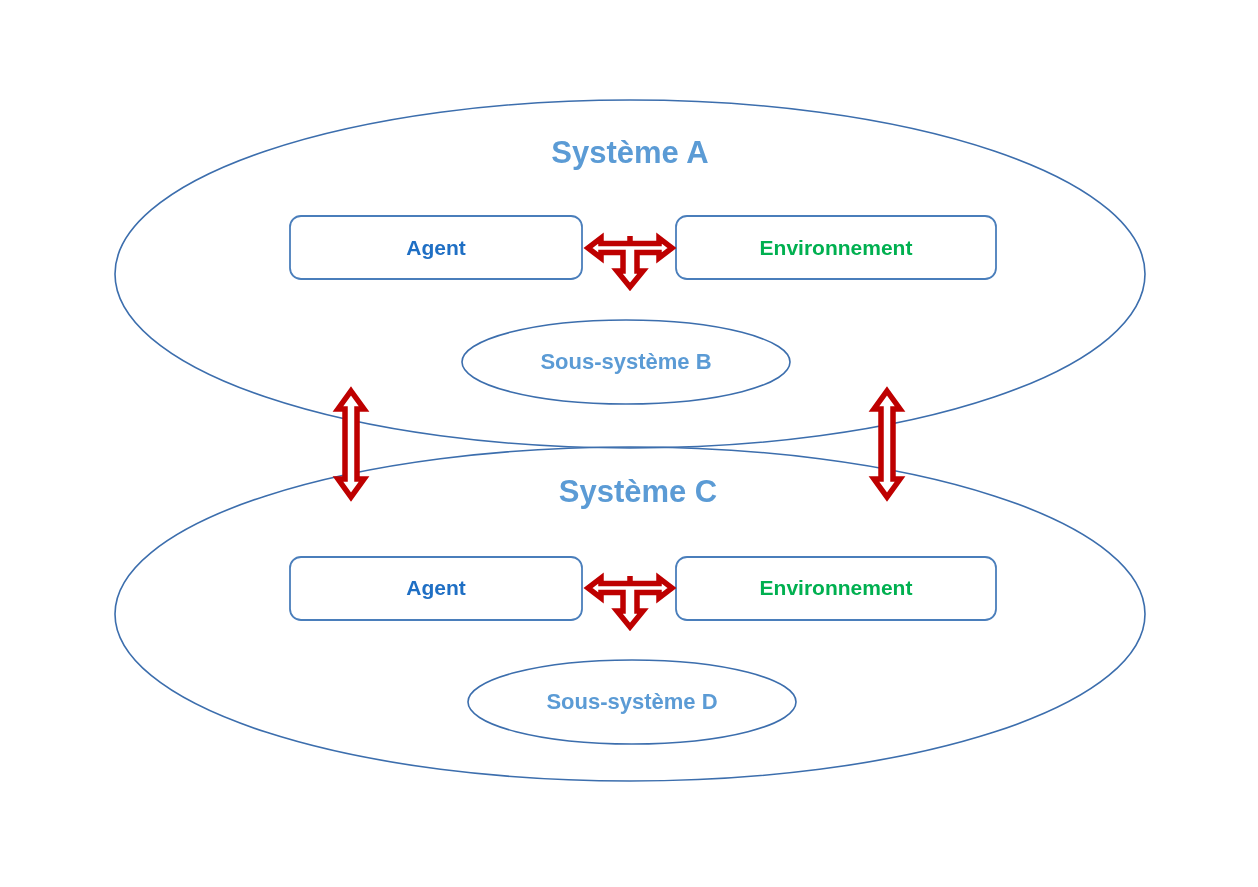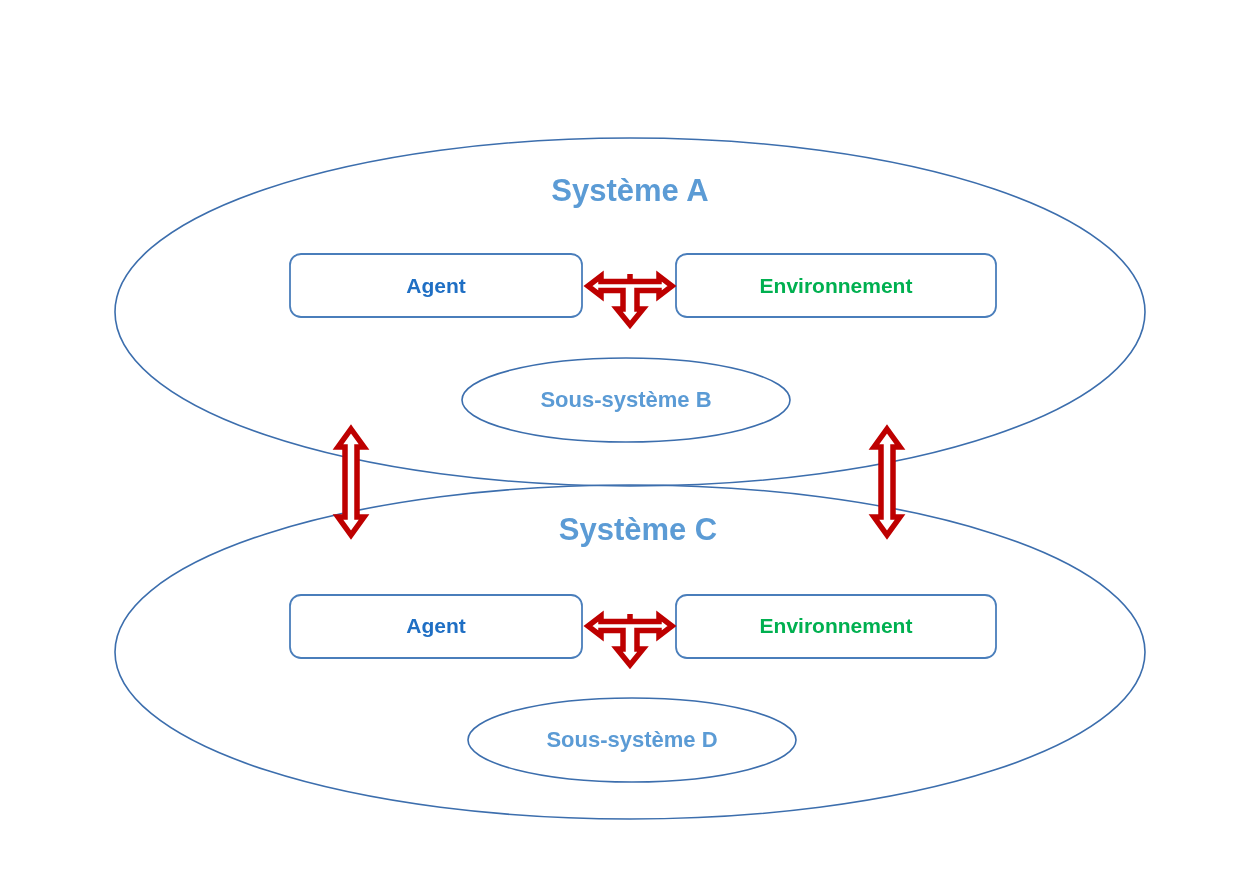--- a/index.html
+++ b/index.html
@@ -9,21 +9,20 @@
   }
   body {
     font-family: "Liberation Sans", sans-serif;
   }
   #canvas {
     position: relative;
     width: 1258px;
     height: 796px;
     background: #ffffff;
     overflow: hidden;
-    margin-top: 38px;
   }
   #diagram-svg {
     position: absolute;
     left: 0;
     top: 0;
     width: 1258px;
     height: 887px;
   }
   .sys-ellipse {
     fill: none;

